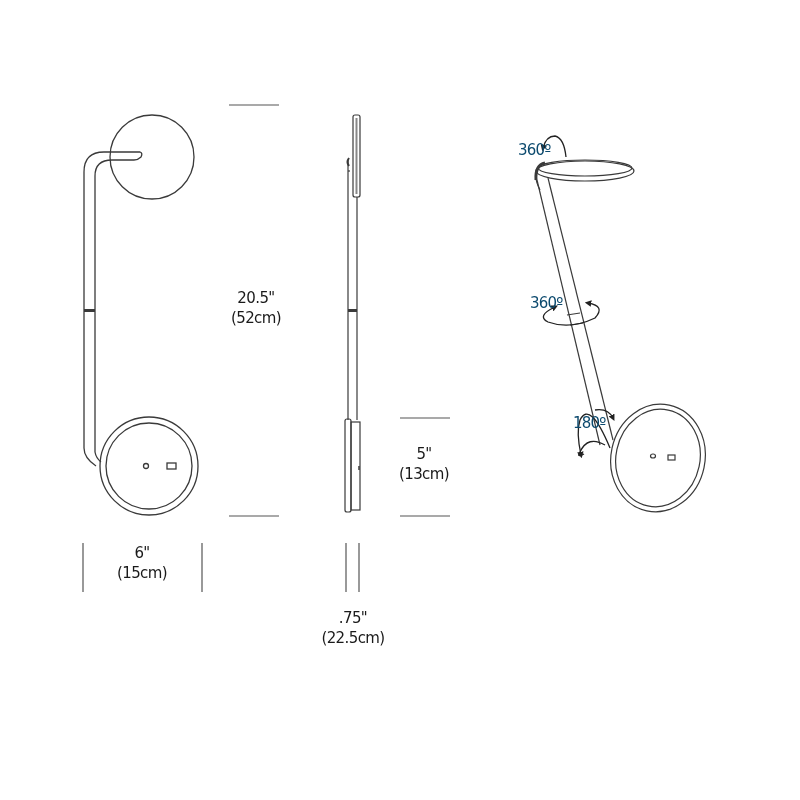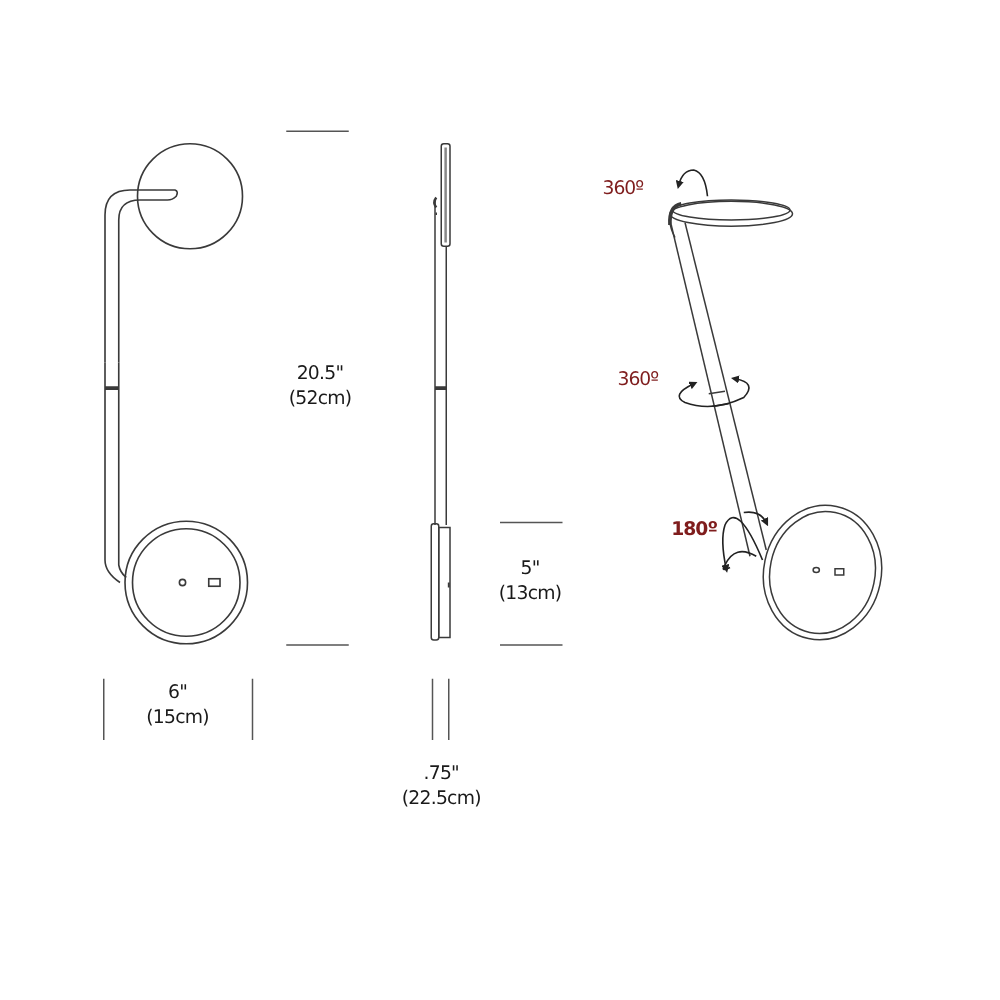--- a/index.html
+++ b/index.html
@@ -1,20 +1,20 @@
 <!DOCTYPE html>
 <html><head>
   <meta charset="utf-8">
   <style>
     html, body { margin: 0; padding: 0; background: #ffffff; }
     body { width: 800px; height: 800px; position: relative; overflow: hidden; font-family: "DejaVu Sans", sans-serif; }
     #drawing { position: absolute; left: 0; top: 0; width: 800px; height: 800px; }
     .lbl { position: absolute; text-align: center; color: #1a1a1a; font-family: "DejaVu Sans", sans-serif; font-size: 15px; line-height: 20px; letter-spacing: -0.6px; white-space: nowrap; }
     .lbl span { display: block; }
-    .ang { position: absolute; color: #7f1d1d; font-family: "DejaVu Sans", sans-serif; font-size: 15px; letter-spacing: -0.8px; white-space: nowrap; }
+    .ang { position: absolute; color: #0c4a6e; font-family: "DejaVu Sans", sans-serif; font-size: 15px; letter-spacing: -0.8px; white-space: nowrap; margin-left: 36px; }
   </style>
 </head>
 <body>
 
 <svg id="drawing" viewBox="0 0 800 800" xmlns="http://www.w3.org/2000/svg">
   <defs>
     <marker id="ah" viewBox="0 0 10 10" refX="5" refY="5" markerWidth="5" markerHeight="5" orient="auto-start-reverse">
       <path d="M0,0 L10,5 L0,10 z" fill="#222"></path>
     </marker>
   </defs>
@@ -106,13 +106,13 @@
   <span>(13cm)</span>
 </div>
 
 <div class="lbl" style="left:303px; top:608px; width:100px;">
   <span>.75"</span>
   <span>(22.5cm)</span>
 </div>
 
 <div class="ang" style="left:482px; top:141px;">360º</div>
 <div class="ang" style="left:494px; top:294px;">360º</div>
-<div class="ang" style="left:537px; top:414px;font-weight:bold;">180º</div>
+<div class="ang" style="left:537px; top:414px;">180º</div>
 
 </body></html>

